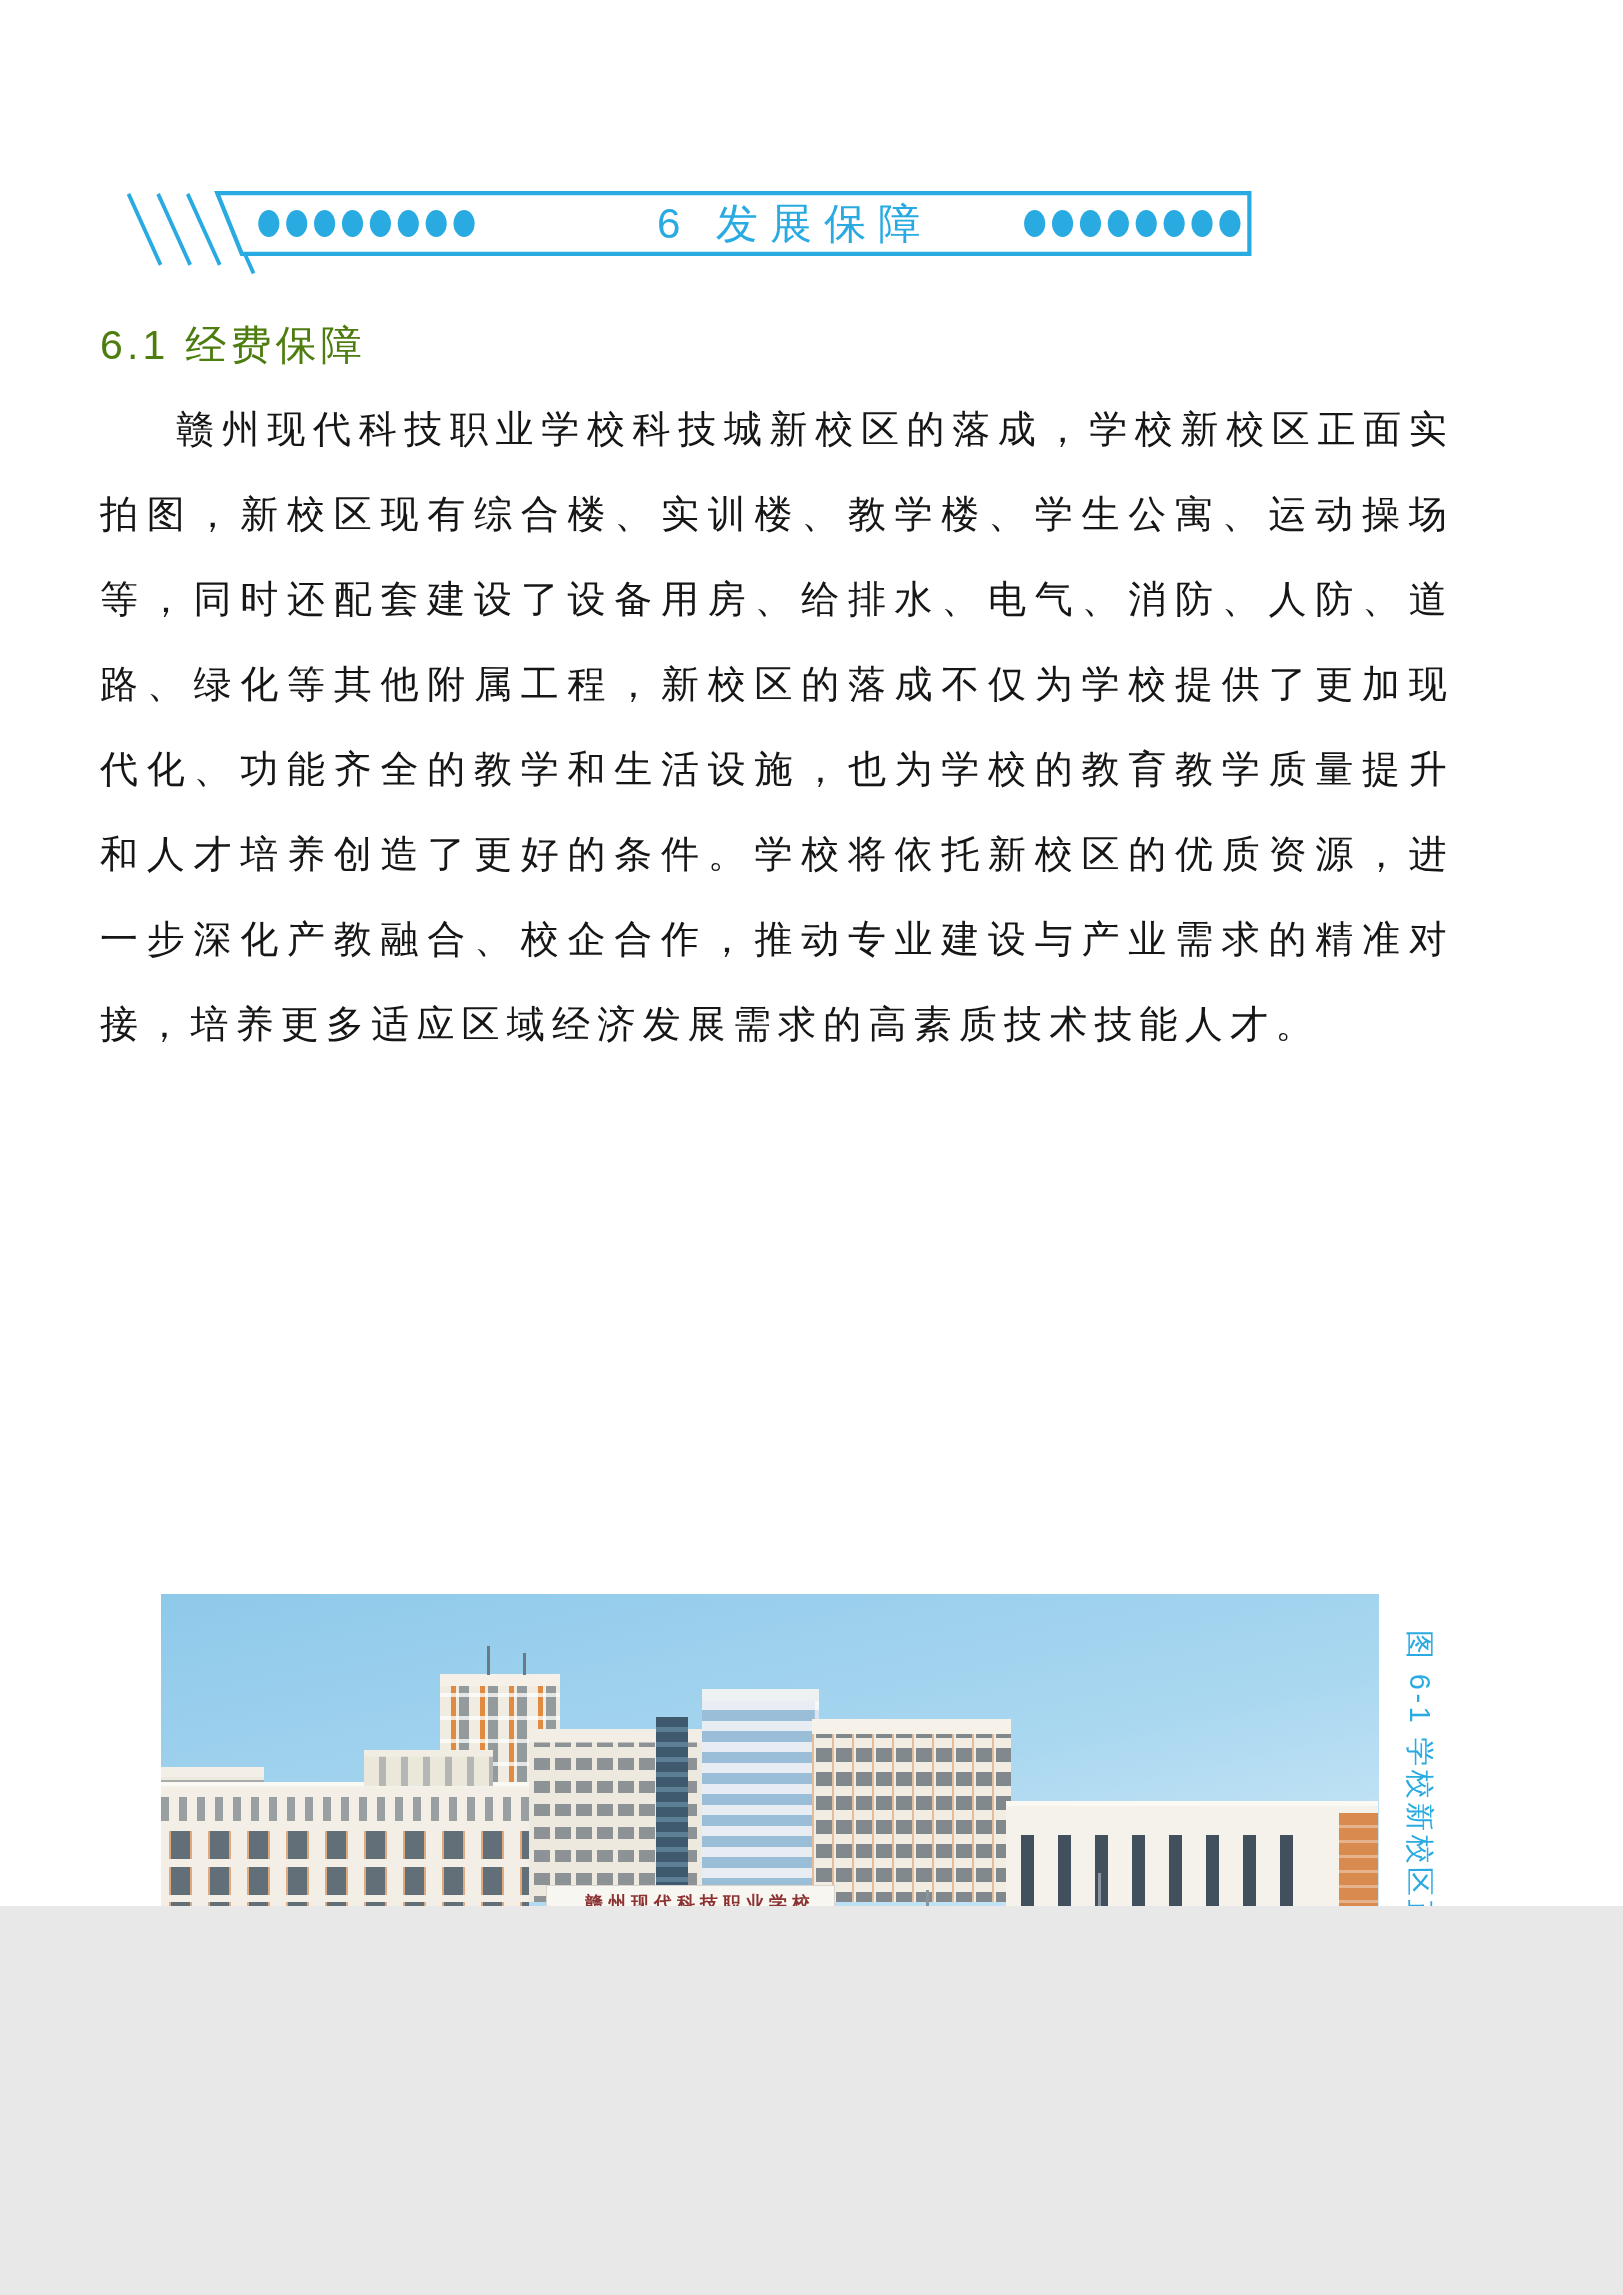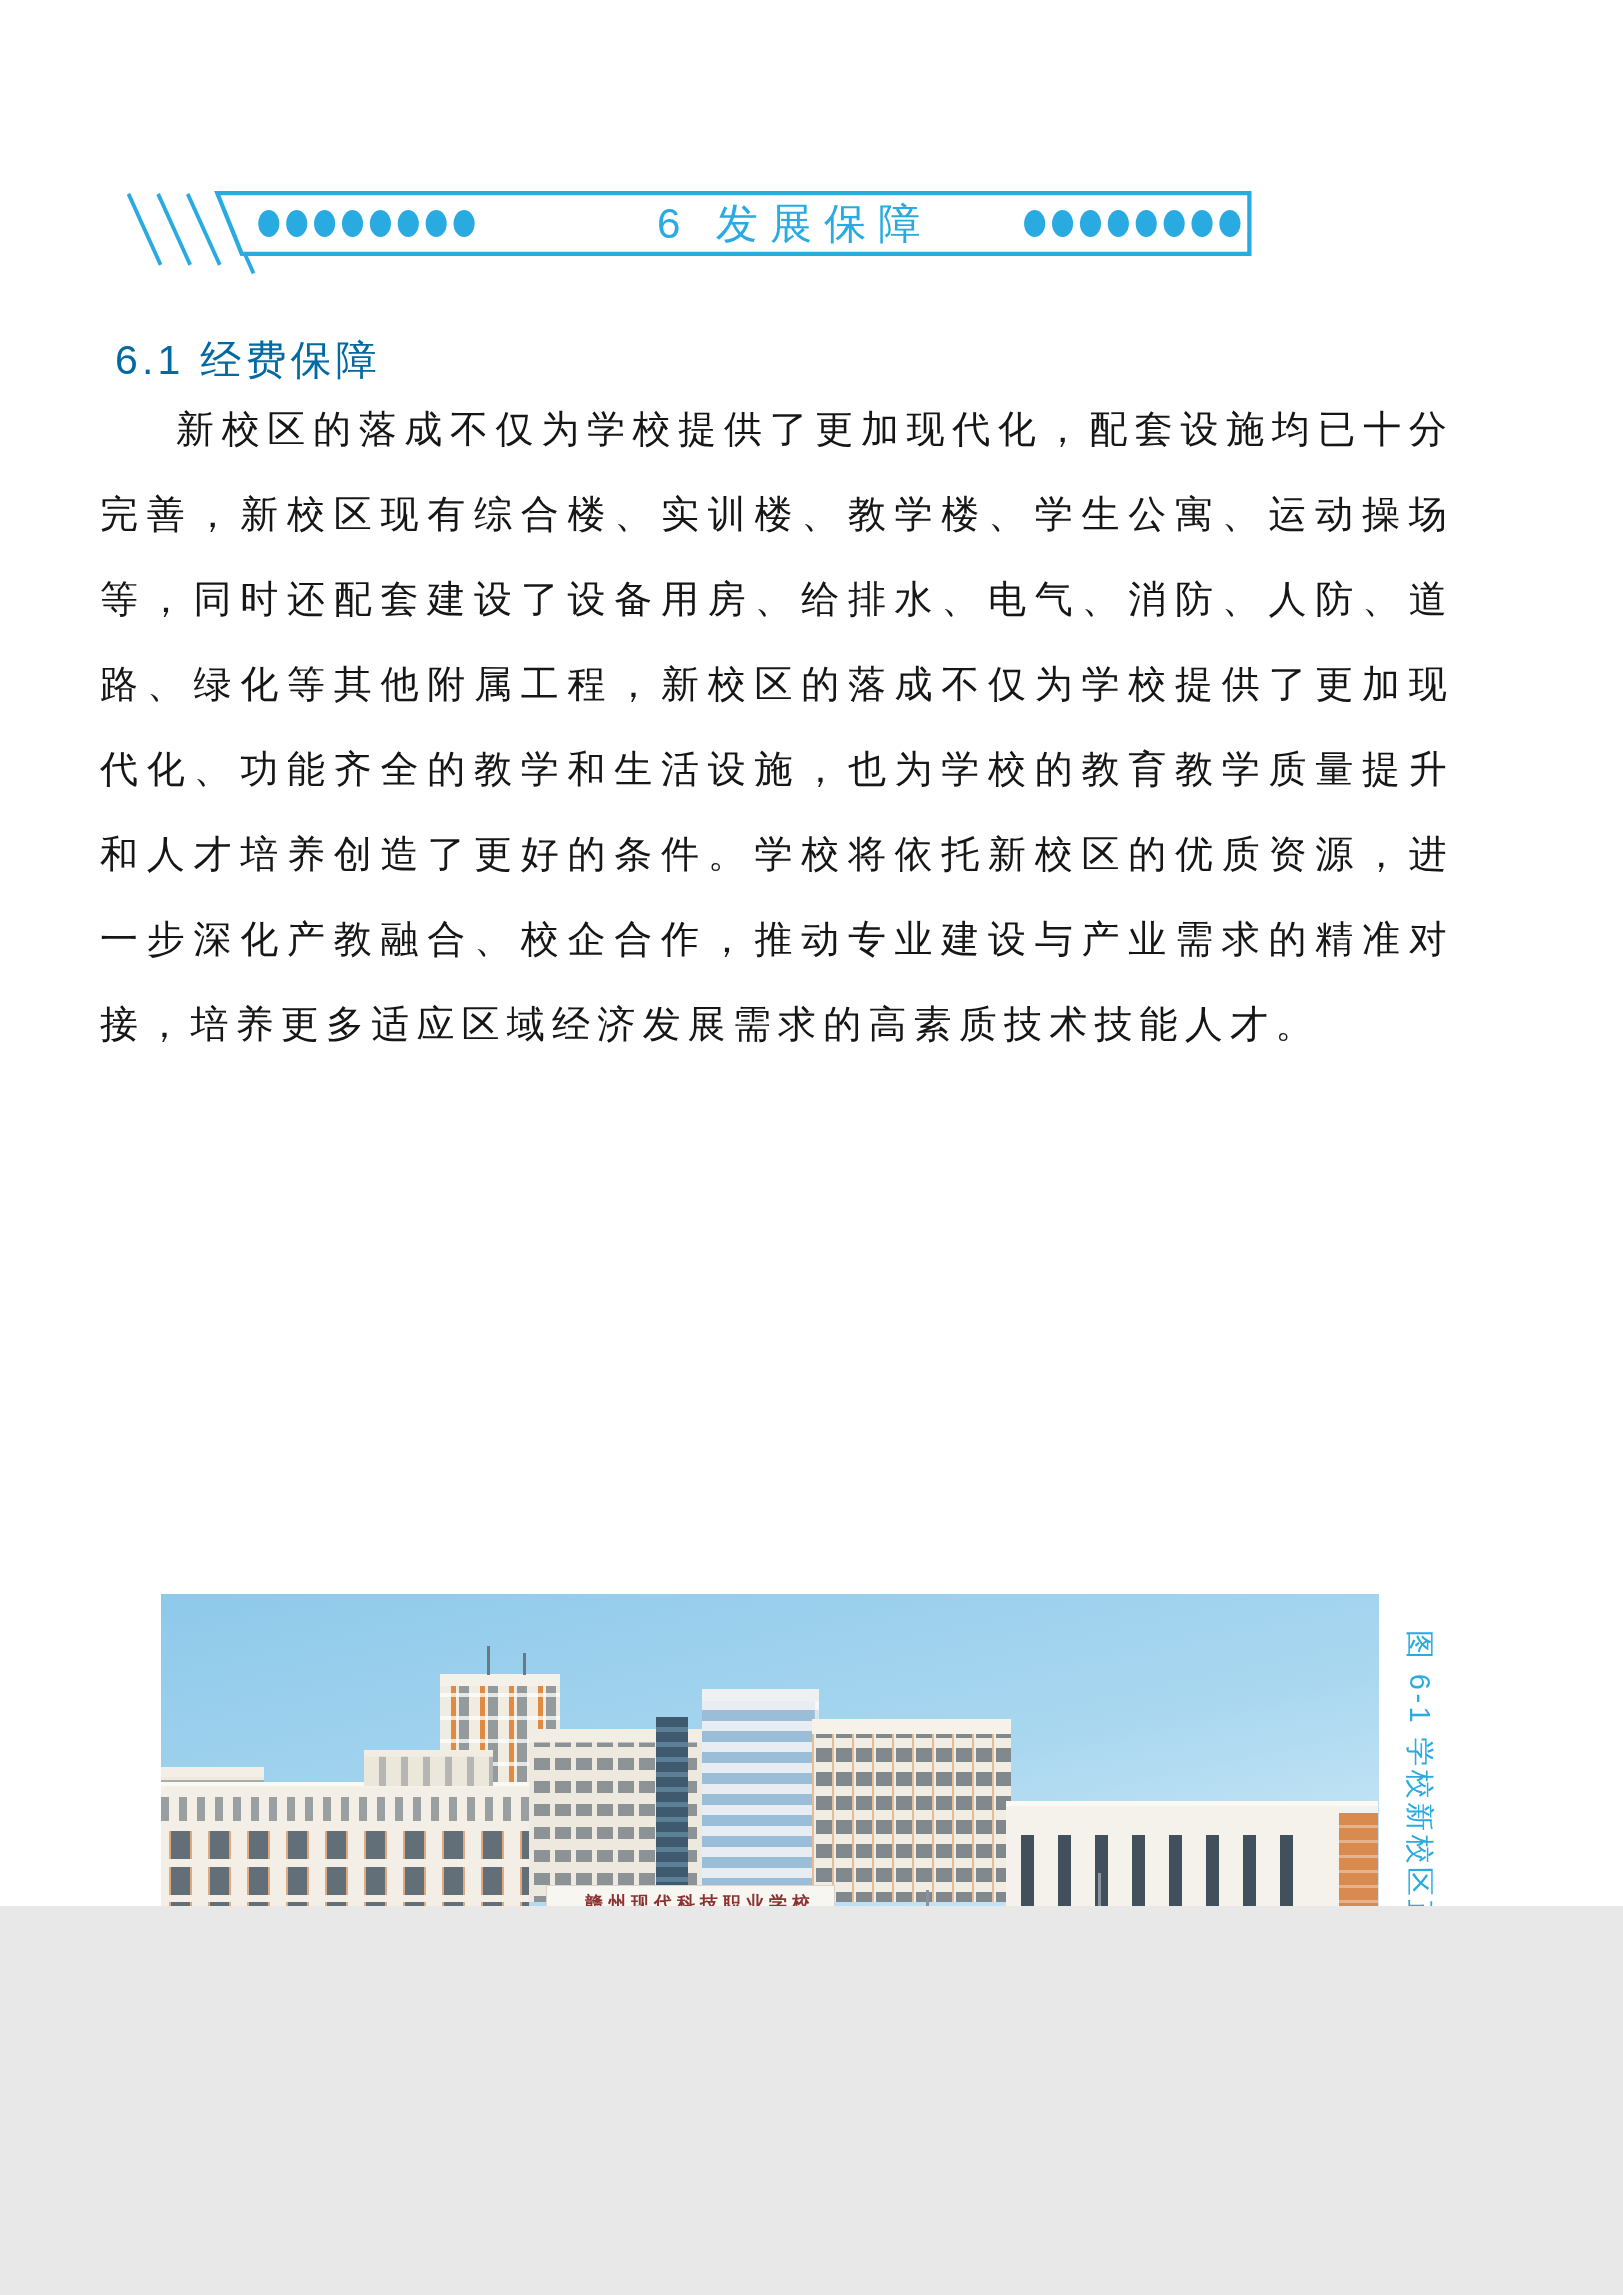--- a/index.html
+++ b/index.html
@@ -11,22 +11,22 @@
 
   
   .banner-svg { position:absolute; left:0; top:182px; width:1623px; height:110px; }
   .banner-title {
     font-family:"Liberation Sans","DejaVu Sans",sans-serif;
     font-size:50px; letter-spacing:14px; fill:#29abe2;
   }
 
   
   .section-heading {
-    position:absolute; left:100px; top:318px; margin:15px;
-    font-size:41px; font-weight:normal; letter-spacing:4.2px; color:#0369a1;text-align:center;
+    position:absolute; left:100px; top:318px; margin:0;
+    font-size:41px; font-weight:normal; letter-spacing:4.2px; color:#4d7c0f;text-align:center;
   }
 
   
   .body-text {
     position:absolute; left:100px; top:387px; width:1354px;
     font-family:"Liberation Serif","DejaVu Serif",serif;
     font-size:38px; line-height:85px; letter-spacing:7.2px;
     color:#161616; text-align:justify;
   }
   .body-text p { margin:0; text-indent:2em; }
@@ -198,21 +198,21 @@
         <ellipse cx="1389" cy="49" rx="12.5" ry="16"></ellipse>
       <ellipse cx="1422" cy="49" rx="12.5" ry="16"></ellipse>
         <ellipse cx="1455" cy="49" rx="12.5" ry="16"></ellipse>
     </g>
     <text class="banner-title" x="940" y="66" text-anchor="middle">6 发展保障</text>
   </svg>
 
   <h2 class="section-heading">6.1 经费保障</h2>
 
   <div class="body-text">
-    <p>新校区的落成不仅为学校提供了更加现代化，配套设施均已十分完善，新校区现有综合楼、实训楼、教学楼、学生公寓、运动操场等，同时还配套建设了设备用房、给排水、电气、消防、人防、道路、绿化等其他附属工程，新校区的落成不仅为学校提供了更加现代化、功能齐全的教学和生活设施，也为学校的教育教学质量提升和人才培养创造了更好的条件。学校将依托新校区的优质资源，进一步深化产教融合、校企合作，推动专业建设与产业需求的精准对接，培养更多适应区域经济发展需求的高素质技术技能人才。</p>
+    <p>赣州现代科技职业学校科技城新校区的落成，学校新校区正面实拍图，新校区现有综合楼、实训楼、教学楼、学生公寓、运动操场等，同时还配套建设了设备用房、给排水、电气、消防、人防、道路、绿化等其他附属工程，新校区的落成不仅为学校提供了更加现代化、功能齐全的教学和生活设施，也为学校的教育教学质量提升和人才培养创造了更好的条件。学校将依托新校区的优质资源，进一步深化产教融合、校企合作，推动专业建设与产业需求的精准对接，培养更多适应区域经济发展需求的高素质技术技能人才。</p>
   </div>
 
   <div class="photo">
     <div class="b-leftback"></div>
     <div class="b-midtower"></div>
     <div class="antenna a1"></div>
     <div class="antenna a2"></div>
     <div class="b-backcenter"></div>
     <div class="b-glasscol"></div>
     <div class="b-glassband"></div>

